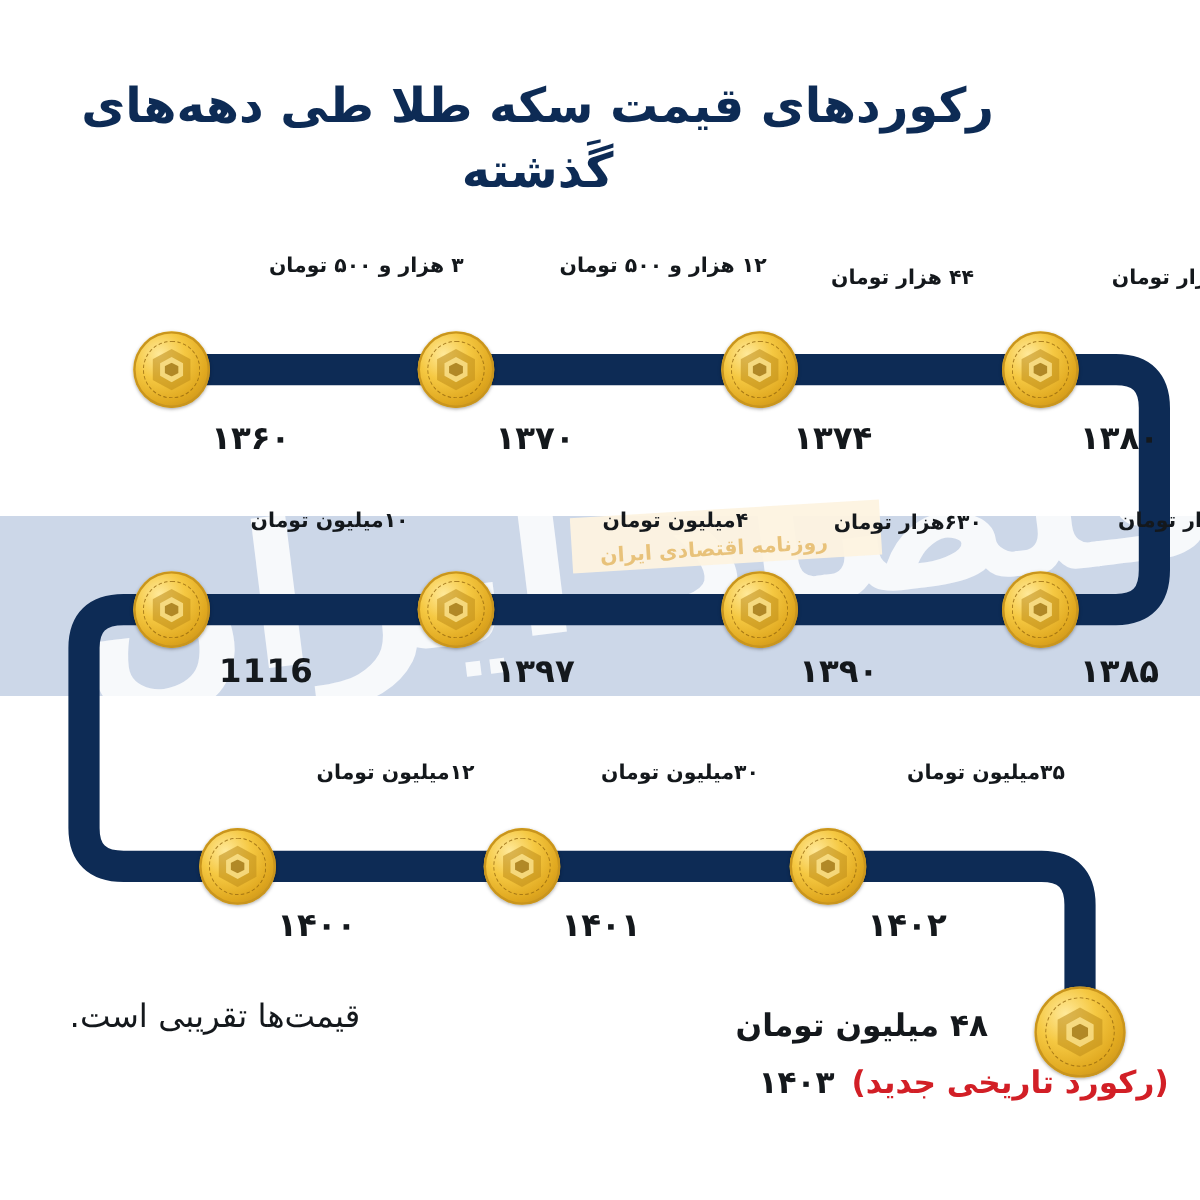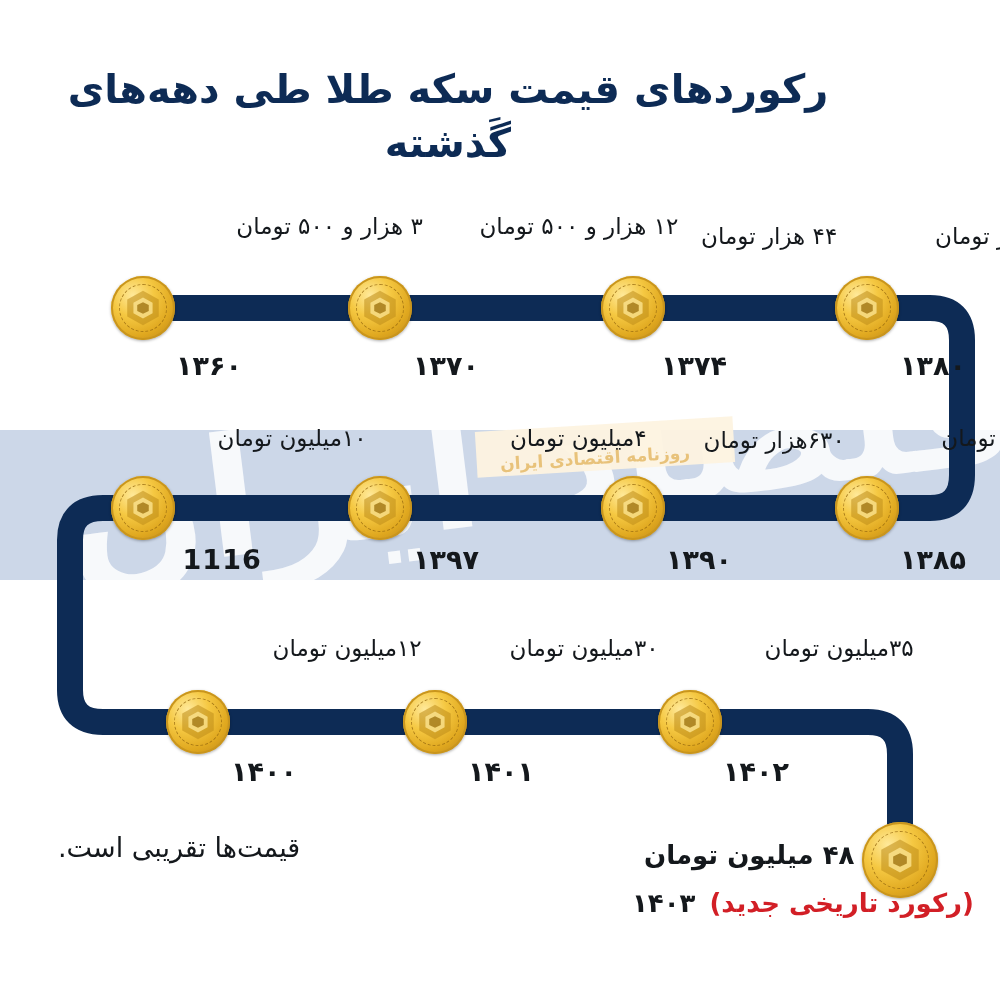--- a/index.html
+++ b/index.html
@@ -130,22 +130,22 @@
   
   .price-label, .year-label {
     position: absolute;
     z-index: 6;
     direction: rtl;
     white-space: nowrap;
     text-align: center;
     color: #14181c;
   }
   .price-label {
-    font-size: 23px;
-    font-weight: 400;
+    font-size: 17px;
+    font-weight: 700;
     line-height: 1.28;
     transform: translateX(50%);
   }
   .year-label {
     font-size: 27px;
     font-weight: 700;
     letter-spacing: 1px;
     transform: translateX(50%);
   }
 
@@ -309,21 +309,21 @@
   <div class="year-label" style="left:435px; top:756px;">۱۴۰۱</div>
   <div class="year-label" style="left:690px; top:756px;">۱۴۰۲</div>
 
   <div class="coin" style="left:862px; top:822px; width:76px; height:76px;">
     <div class="rim"></div>
     <div class="hex"></div>
     <div class="hex2"></div>
     <div class="core"></div>
   </div>
 
-  <div class="final-price" style="left:644px; top:840px;">۴۸ میلیون تومان</div>
+  <div class="final-price" style="left:613px; top:840px;">۴۸ میلیون تومان</div>
 
   <div class="final-year-row" style="left:632px; top:888px;">
     <span class="record-tag">(رکورد تاریخی جدید)</span>
     <span class="final-year">۱۴۰۳</span>
   </div>
 
   <div class="footer-note" style="left:58px; top:832px;">قیمت‌ها تقریبی است.</div>
 
 </div>
 

